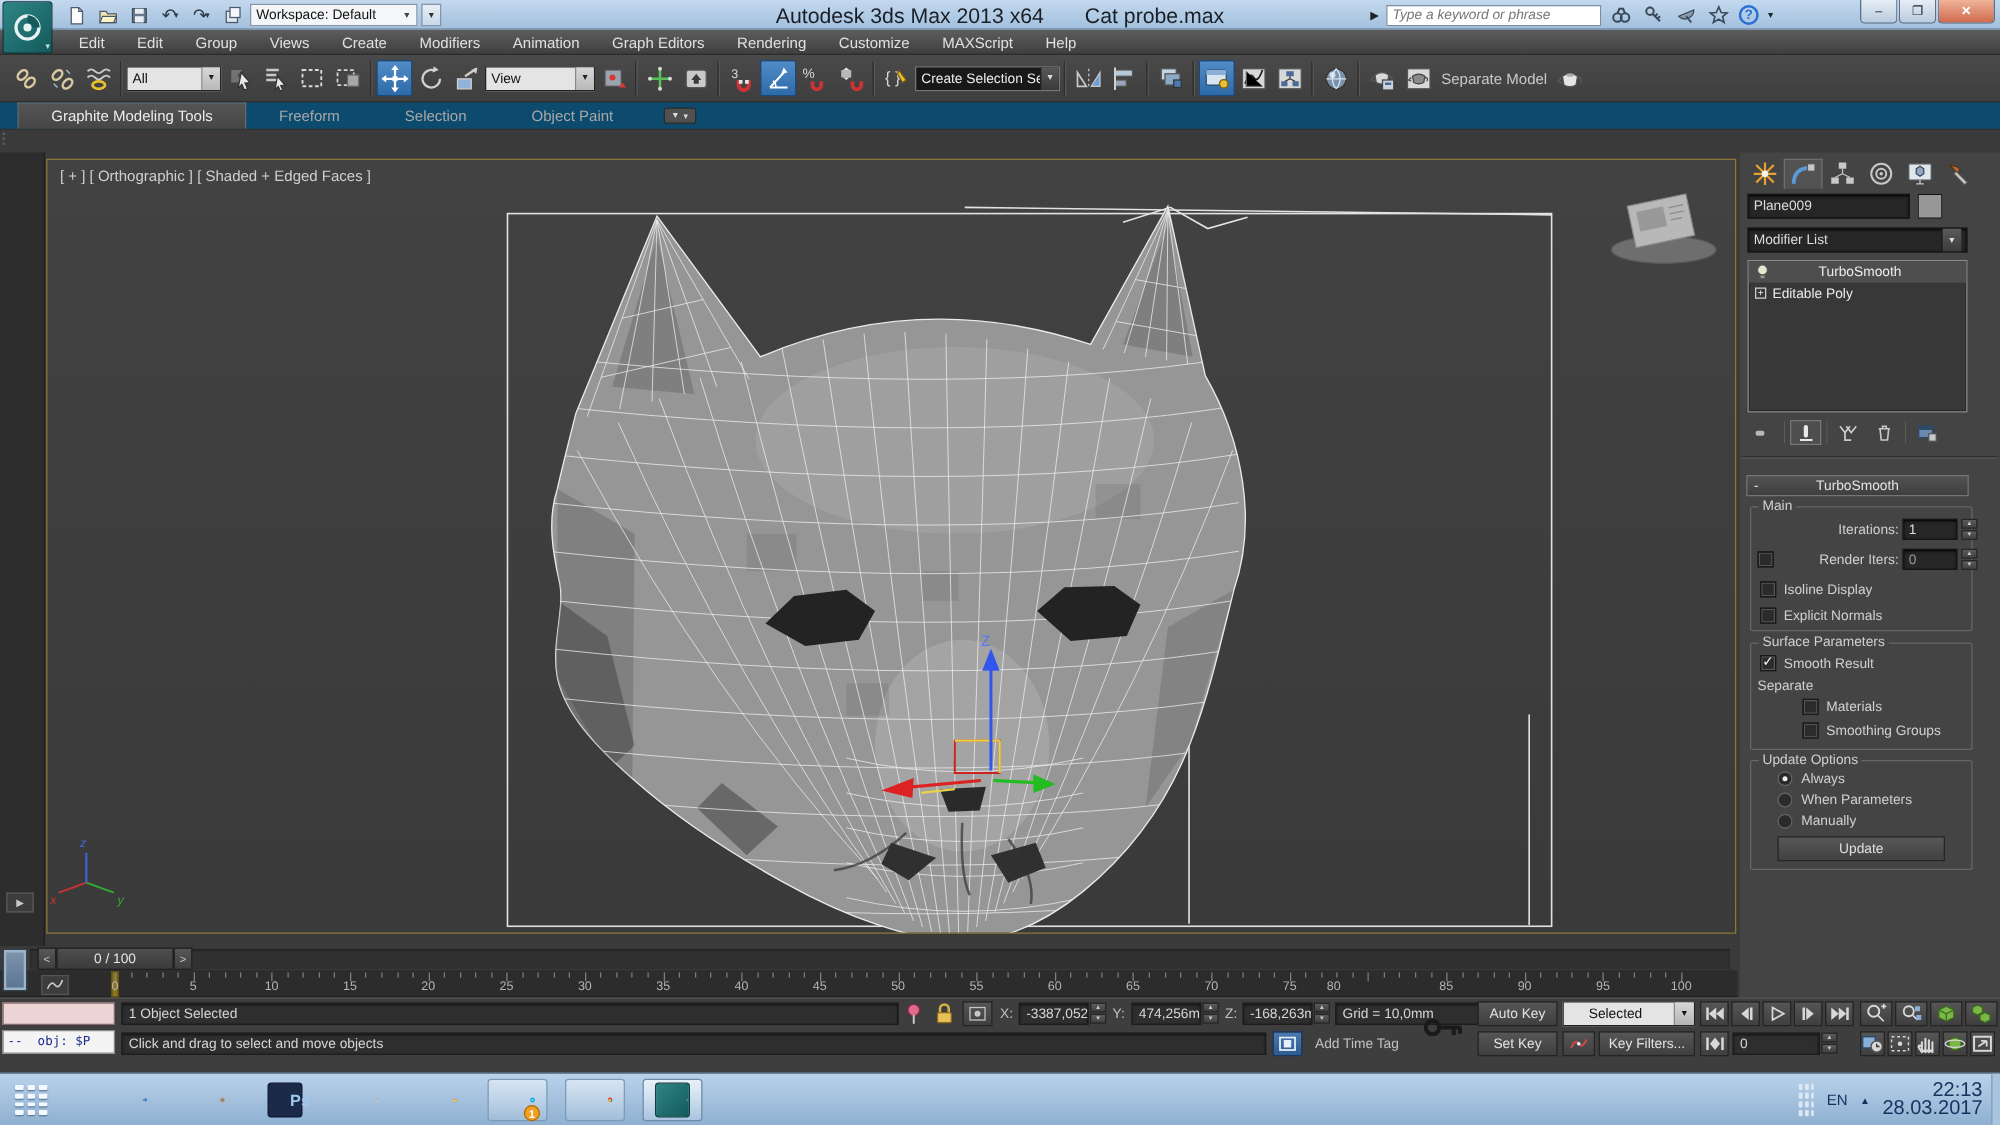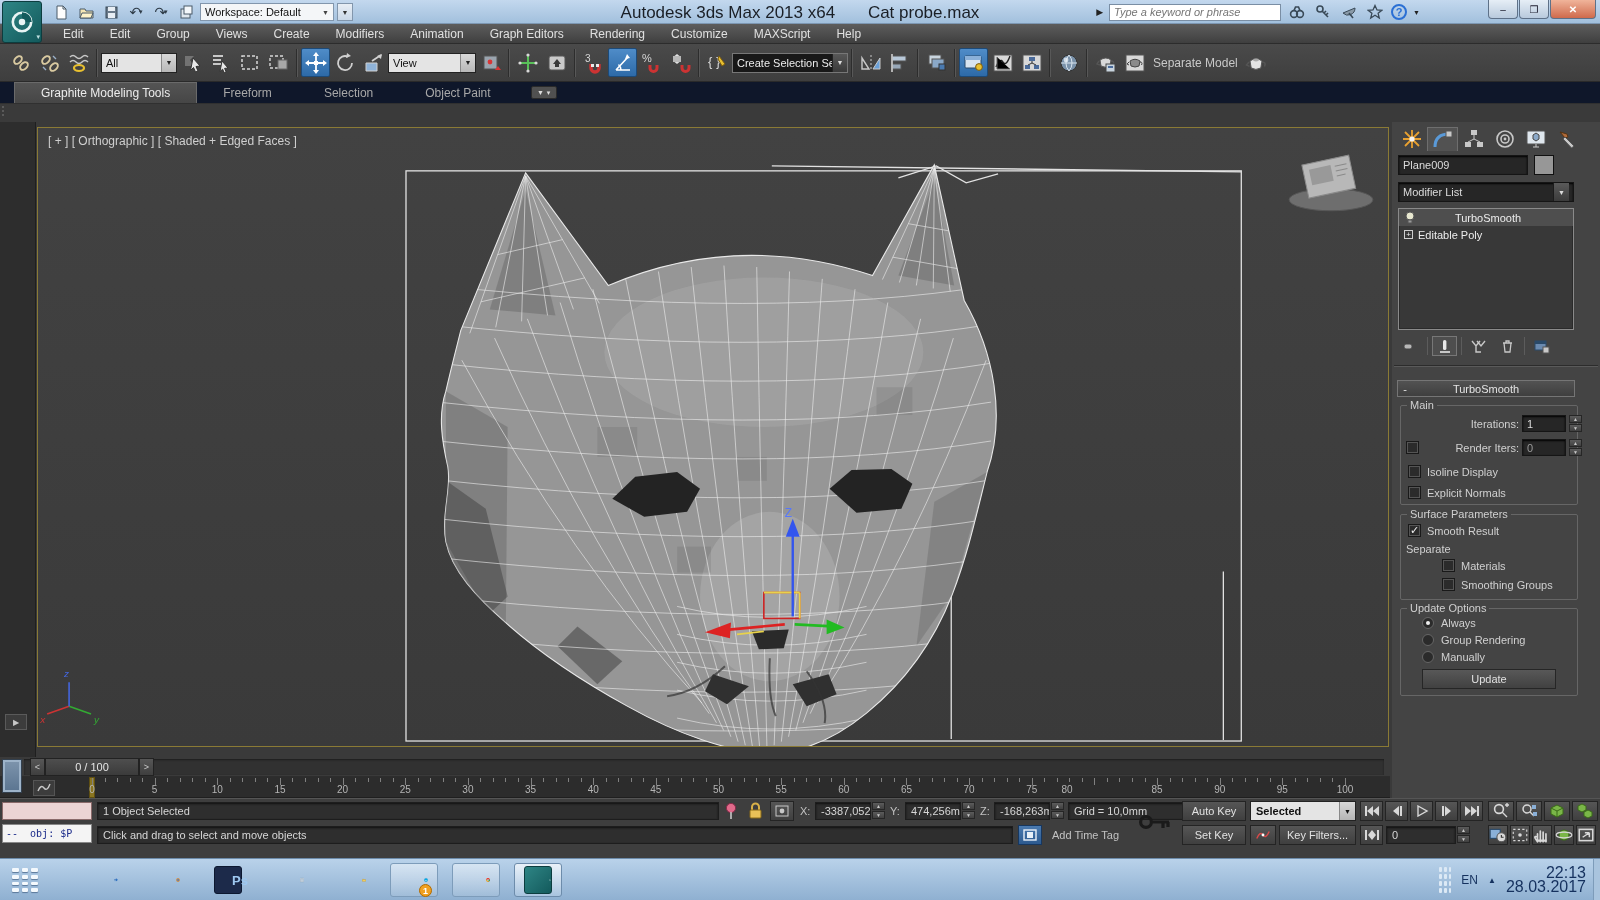--- a/index.html
+++ b/index.html
@@ -62,21 +62,21 @@
   .combo-light .carrow { width:15px; height:100%; background:linear-gradient(#d8d8d8,#b8b8b8);
     border-left:1px solid #888; display:flex; align-items:center; justify-content:center; font-size:7px; color:#222; }
   .combo-dark { height:20px; background:#181818; border:1px solid #777; display:flex; align-items:center;
     font-size:11px; color:#ececec; flex:none; }
   .combo-dark .cval { padding:0 4px; overflow:hidden; white-space:nowrap; flex:1; }
   .combo-dark .carrow { width:15px; height:100%; background:linear-gradient(#585858,#3a3a3a);
     border-left:1px solid #222; display:flex; align-items:center; justify-content:center; font-size:7px; color:#ddd; }
   .tlabel { color:#c9c9c9; font-size:12px; margin:0 4px; flex:none; }
 
   
-  #ribbontabs { position:absolute; left:0; top:82px; width:1600px; height:22px; background:#0f172a;
+  #ribbontabs { position:absolute; left:0; top:82px; width:1600px; height:22px; background:#0c4a6e;
     display:flex; align-items:flex-end; padding-left:14px; border-bottom:1px solid #303030; }
   .rtab { font-size:12px; color:#a8a8a8; padding:3px 26px; }
   .rtab.active { background:linear-gradient(#545454,#464646); border:1px solid #6a6a6a; border-bottom:none; color:#ececec; }
   .rib-flyout { margin-left:14px; margin-bottom:4px; width:26px; height:13px; background:#505050; border:1px solid #2a2a2a;
     border-radius:2px; color:#ddd; font-size:7px; display:flex; align-items:center; justify-content:center; gap:3px; }
   #ribbonsub { position:absolute; left:0; top:104px; width:1600px; height:18px; background:#343434;
     display:flex; align-items:center; padding-left:12px; border-bottom:1px solid #282828; }
   .rsubtab { background:#454545; border:1px solid #5c5c5c; border-bottom:none; color:#e2e2e2;
     font-size:12px; padding:1px 12px; }
   .grip { position:absolute; left:2px; top:86px; width:5px; height:30px;
@@ -160,21 +160,21 @@
     color:#d6d6d6; font-size:11px; display:flex; align-items:center; padding:0 5px; white-space:nowrap; overflow:hidden; }
   .slabel { position:absolute; color:#c2c2c2; font-size:11px; }
   .sbtn { position:absolute; background:linear-gradient(#565656,#3f3f3f); border:1px solid #242424; color:#e2e2e2;
     font-size:11px; display:flex; align-items:center; justify-content:center; }
   .sbtn svg { width:16px; height:12px; }
   .navbtn svg { width:18px; height:16px; }
   #ml-pink { position:absolute; left:2px; top:3px; width:90px; height:18px; background:#ecd4d4; border:1px solid #8a6a6a; }
   #ml-white { position:absolute; left:2px; top:25px; width:90px; height:19px; background:#f4f4f4; border:1px solid #888;
     font-family:"DejaVu Sans Mono", monospace; font-size:10px; color:#1a2a8a; display:flex; align-items:center; padding:0 3px; white-space:pre; }
   .combo-sb { position:absolute; height:20px; background:#e4e4e4; border:1px solid #222; display:flex; align-items:center; font-size:11px; color:#111; }
-  .combo-sb .cval { flex:1; padding:0 5px;font-weight:bold; }
+  .combo-sb .cval { flex:1; padding:0 20px; }
   .combo-sb .carrow { width:16px; height:100%; background:linear-gradient(#d8d8d8,#b4b4b4); border-left:1px solid #888;
     display:flex; align-items:center; justify-content:center; font-size:7px; }
 
   
   #taskbar { position:absolute; left:0; top:858px; width:1600px; height:42px;
     background:linear-gradient(#b9d2ea,#8fb0d1); border-top:1px solid #6d8cab; }
   #startgrid { position:absolute; left:12px; top:9px; width:26px; height:24px;
     display:grid; grid-template-columns:repeat(3,1fr); gap:3px; }
   #startgrid i { background:#f4f9fd; border-radius:1px; box-shadow:0 1px 1px #5a789a; }
   .tb-app { position:absolute; top:4px; width:48px; height:34px; display:flex; align-items:center; justify-content:center; }
@@ -849,21 +849,21 @@
 
     <div class="group" style="left:8px; top:486px; width:178px; height:88px">
       <span class="glabel">Update Options</span>
     </div>
     <div class="prow" style="left:30px; top:495px; gap:7px">
       <span class="radio sel"></span>
       <span class="cklabel">Always</span>
     </div>
     <div class="prow" style="left:30px; top:512px; gap:7px">
       <span class="radio"></span>
-      <span class="cklabel">Group Rendering</span>
+      <span class="cklabel">When Parameters</span>
     </div>
     <div class="prow" style="left:30px; top:529px; gap:7px">
       <span class="radio"></span>
       <span class="cklabel">Manually</span>
     </div>
     <div class="btn3d" style="position:absolute; left:30px; top:547px; width:134px; height:20px">
       <span>Update</span>
     </div>
   </div>
 

